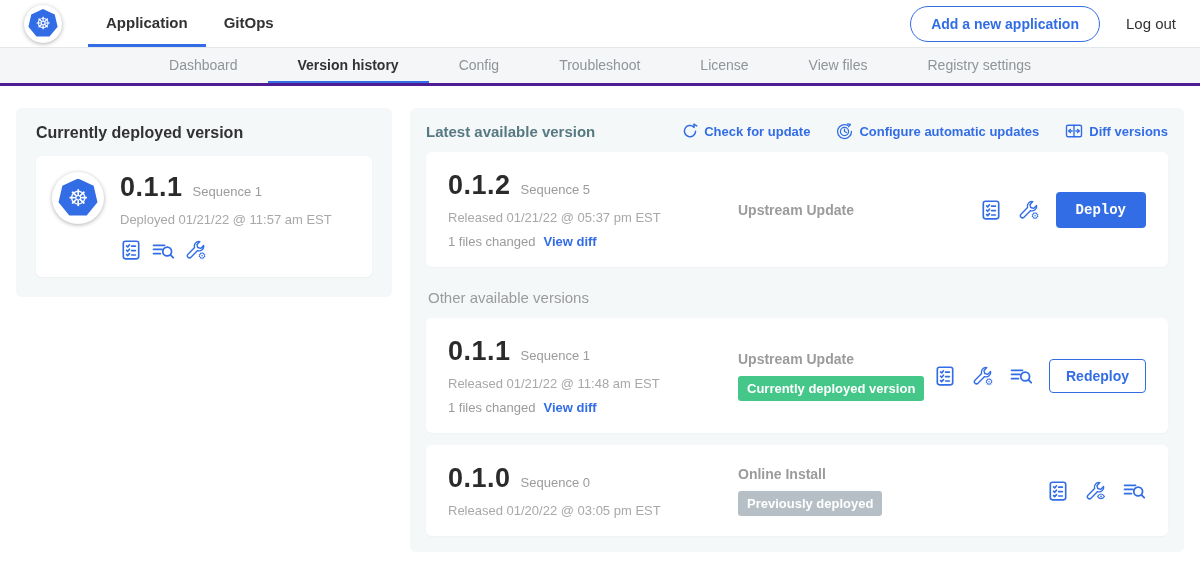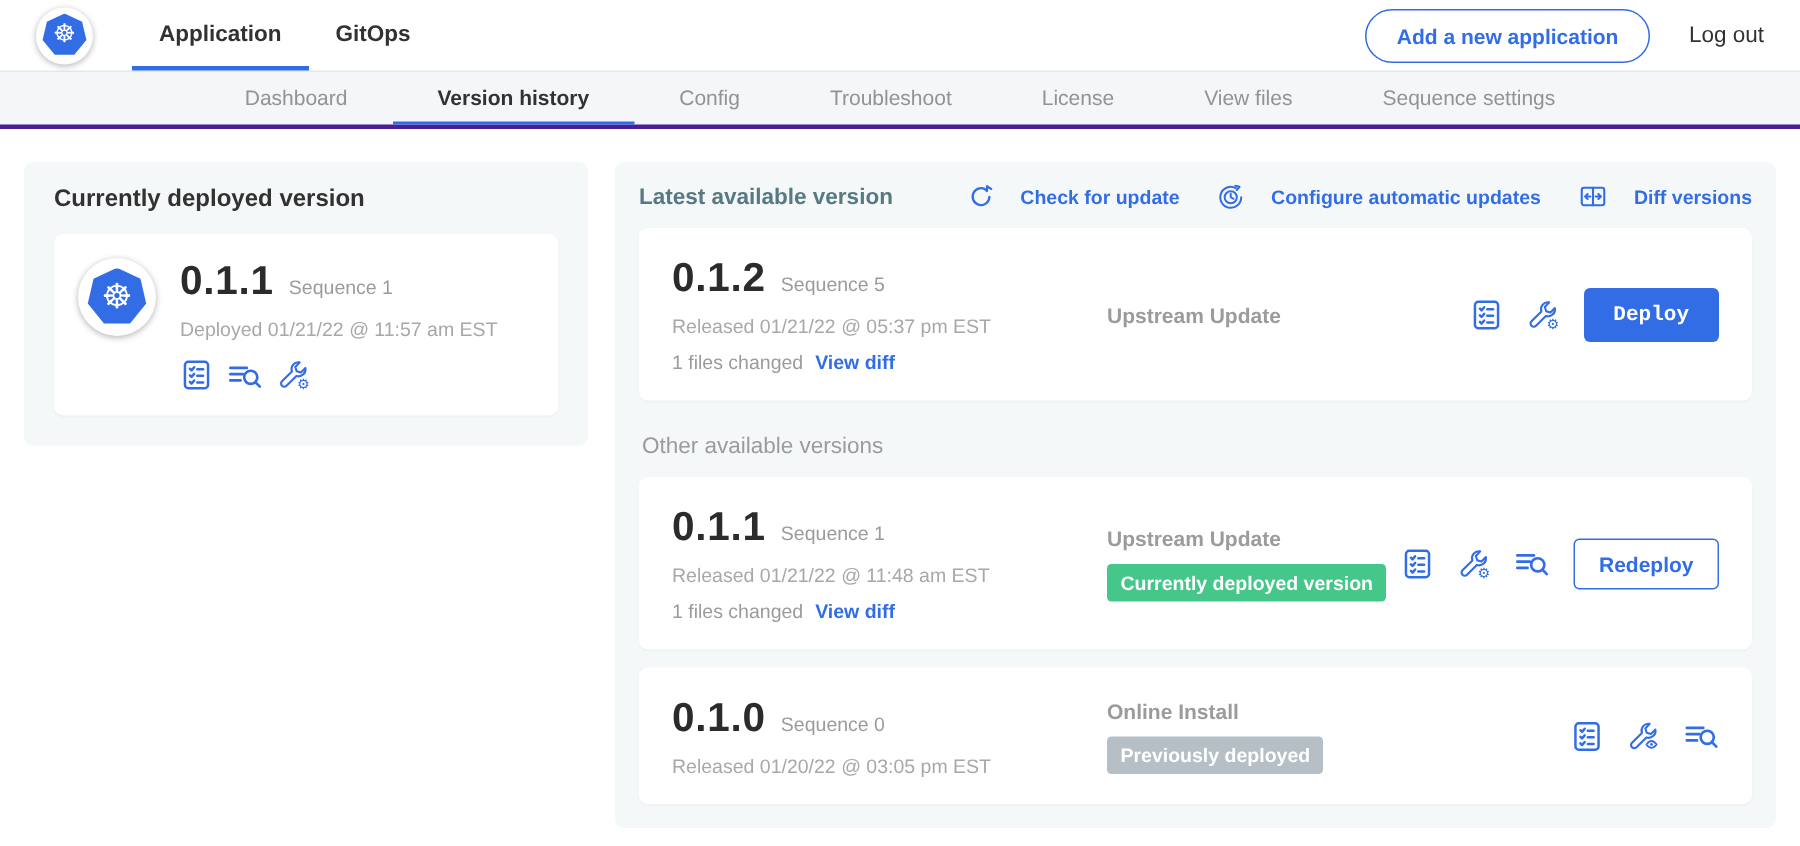--- a/index.html
+++ b/index.html
@@ -50,21 +50,21 @@
   .seq { font-size:13px; color:#9b9b9b; }
   .date-line { font-size:13px; color:#a8a8a8; margin-top:9px; }
   .icon-row { display:flex; align-items:center; gap:10px; margin-top:12px; color:var(--accent); }
   .icon-btn { cursor:pointer; display:flex; color:var(--accent); }
 
   
   .versions-panel { flex:1; padding:14px 16px 16px; }
   .vp-head { display:flex; align-items:center; }
   .vp-title { font-size:15px; font-weight:700; color:var(--slate); flex:1; }
   .vp-actions { display:flex; align-items:center; gap:26px; }
-  .action-link { display:flex; align-items:center; gap:18px; color:var(--accent);
+  .action-link { display:flex; align-items:center; gap:6px; color:var(--accent);
     font-size:13px; font-weight:700; cursor:pointer; }
 
   .vcard { background:#fff; border-radius:6px; padding:18px 22px; margin-top:12px;
     display:flex; align-items:center; box-shadow:0 1px 2px rgba(0,0,0,.03); }
   .vc-info { width:290px; flex-shrink:0; }
   .files-row { display:flex; align-items:center; gap:8px; font-size:13px; color:#9b9b9b; margin-top:9px; }
   .view-diff { color:var(--accent); font-weight:700; cursor:pointer; }
   .vc-status { flex:1; align-self:center; }
   .source { font-size:14px; font-weight:700; color:#9b9b9b; }
   .badge { display:inline-block; margin-top:9px; color:#fff; font-size:13px; font-weight:700;
@@ -100,21 +100,21 @@
   </div>
 </header>
 
 <nav class="sub-nav">
   <div class="sub-tab">Dashboard</div>
   <div class="sub-tab active">Version history</div>
   <div class="sub-tab">Config</div>
   <div class="sub-tab">Troubleshoot</div>
   <div class="sub-tab">License</div>
   <div class="sub-tab">View files</div>
-  <div class="sub-tab">Sequence settings</div>
+  <div class="sub-tab">Registry settings</div>
 </nav>
 
 <main>
 
   <aside class="panel deployed-panel">
     <h2>Currently deployed version</h2>
     <div class="deployed-card">
       <div class="k8s-circle big-logo">
         <div class="heptagon">
             <span class="helm-glyph">☸</span>

